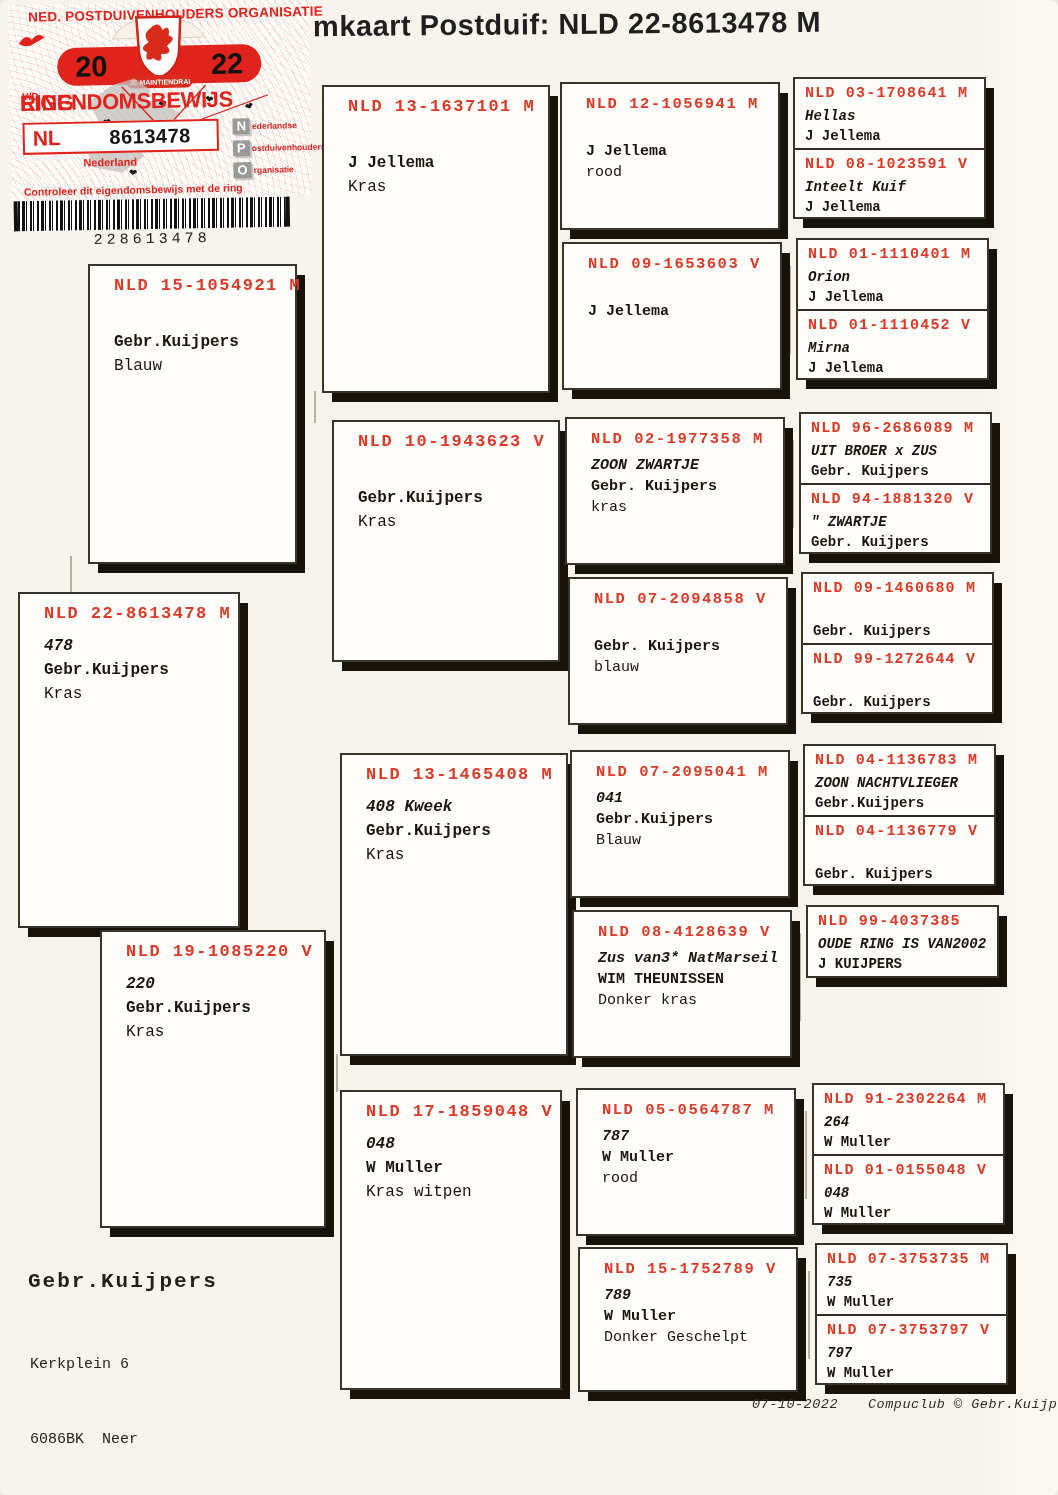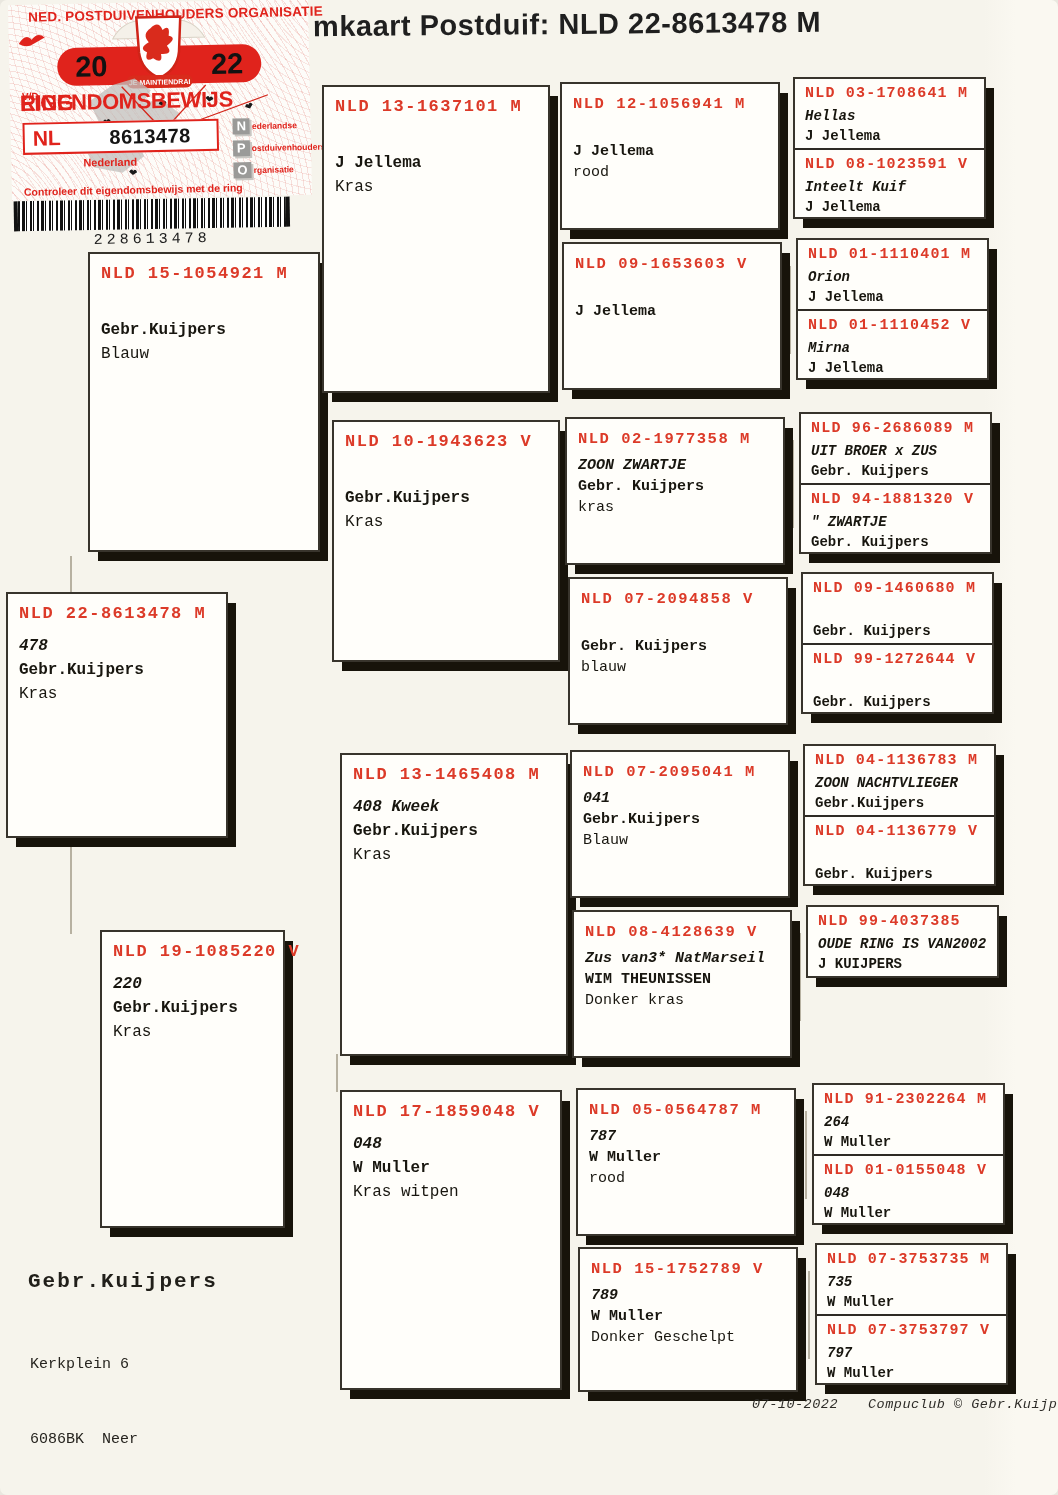--- a/index.html
+++ b/index.html
@@ -2,21 +2,21 @@
 <html><head>
 <meta charset="utf-8">
 <style>
   html,body{margin:0;padding:0;background:#e9e7df;}
   .page{position:relative;width:1058px;height:1495px;margin:0 auto;overflow:hidden;
         background:linear-gradient(90deg,#f6f4ec 0 93%,#faf8f1 96% 100%);
         font-family:"Liberation Mono","DejaVu Sans Mono",monospace;color:#1b1915;border-radius:7px;}
 
   
   .pbox{position:absolute;background:#fffefa;border:2px solid #38342c;box-sizing:border-box;
-        box-shadow:9px 10px 0 -1px #17130a;padding:8px 11px;}
+        box-shadow:9px 10px 0 -1px #17130a;padding:8px 24px;}
   .ring{color:#dc3a28;font-weight:bold;letter-spacing:1.5px;white-space:nowrap;}
   .line{white-space:pre;color:#18160f;}
   .alias{font-weight:bold;font-style:italic;}
   .owner{font-weight:bold;}
   .colr{font-weight:normal;}
 
   .big .ring{font-size:17px;line-height:24px;margin-bottom:8px;}
   .big .line{font-size:16px;line-height:24px;min-height:24px;}
 
   .med{width:220px;height:148px;}
@@ -156,34 +156,34 @@
       </div>
     </div>
     <div class="check-line">Controleer dit eigendomsbewijs met de ring</div>
   </div>
 
   <div class="barcode-wrap">
     <div class="barcode"></div>
     <div class="barcode-num">228613478</div>
   </div>
 
-  <div class="pbox big" style="left:6px;top:592px;width:222px;height:246px">
+  <div class="pbox big" style="left:18px;top:592px;width:222px;height:336px">
     <div class="ring">NLD 22-8613478 M</div>
     <div class="line alias">478</div>
     <div class="line owner">Gebr.Kuijpers</div>
     <div class="line colr">Kras</div>
   </div>
 
-  <div class="pbox big" style="left:88px;top:252px;width:232px;height:300px">
+  <div class="pbox big" style="left:88px;top:264px;width:209px;height:300px">
     <div class="ring">NLD 15-1054921 M</div>
     <div class="line alias"></div>
     <div class="line owner">Gebr.Kuijpers</div>
     <div class="line colr">Blauw</div>
   </div>
-  <div class="pbox big" style="left:100px;top:930px;width:185px;height:298px">
+  <div class="pbox big" style="left:100px;top:930px;width:226px;height:298px">
     <div class="ring">NLD 19-1085220 V</div>
     <div class="line alias">220</div>
     <div class="line owner">Gebr.Kuijpers</div>
     <div class="line colr">Kras</div>
   </div>
 
   <div class="pbox big" style="left:322px;top:85px;width:228px;height:308px">
     <div class="ring">NLD 13-1637101 M</div>
     <div class="line alias"></div>
     <div class="line owner">J Jellema</div>

